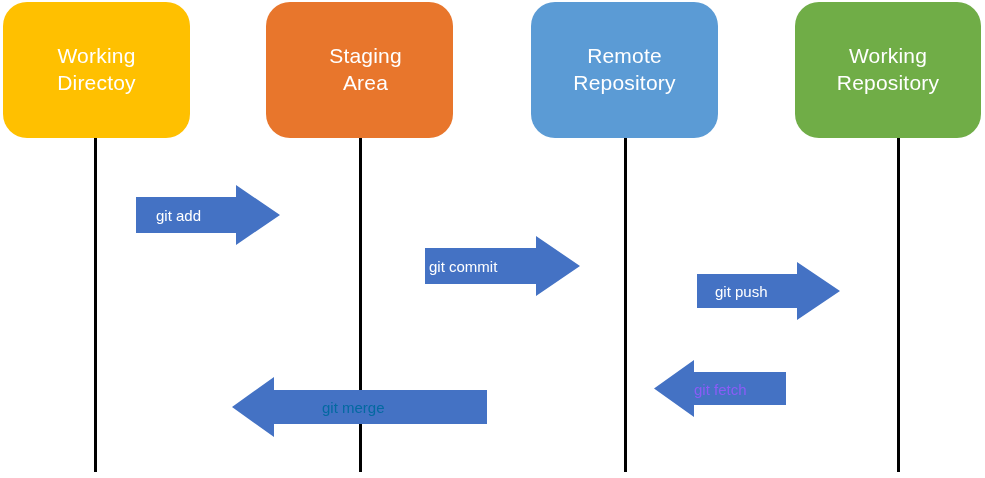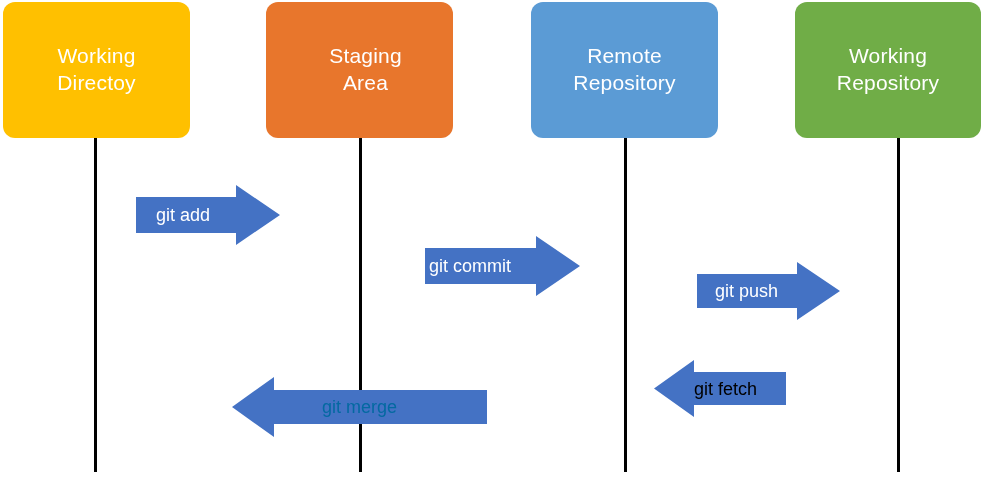--- a/index.html
+++ b/index.html
@@ -12,21 +12,21 @@
   }
   #canvas {
     position: relative;
     width: 985px;
     height: 478px;
     background: #ffffff;
     overflow: hidden;
   }
   .node-box {
     position: absolute;
-    border-radius: 12px;
+    border-radius: 24px;
     display: flex;
     align-items: center;
     justify-content: center;
     text-align: center;
     color: #ffffff;
     font-size: 21px;
     line-height: 1.28;
     letter-spacing: 0.2px;
     box-sizing: border-box;
     padding: 4px 8px;
@@ -43,21 +43,21 @@
   .arrow-wrap {
     position: absolute;
   }
   .arrow-wrap svg {
     display: block;
     overflow: visible;
   }
   .arrow-text {
     position: absolute;
     color: #ffffff;
-    font-size: 18px;
+    font-size: 15px;
     white-space: nowrap;
     line-height: 1;
     top: 50%;
     transform: translateY(-50%);
   }
 </style>
 </head>
 <body>
 
 <div id="canvas">
@@ -107,16 +107,16 @@
       <div class="arrow-wrap" style="left: 232px; top: 377px; width: 255px; height: 60px;">
         <svg width="255" height="60" viewBox="0 0 255 60">
           <polygon points="255,13 42,13 42,0 0,30 42,60 42,47 255,47" fill="#4472C4"></polygon>
         </svg>
         <span class="arrow-text" style="color: #0369a1; left: 90px;">git merge</span>
       </div>
       <div class="arrow-wrap" style="left: 654px; top: 360px; width: 132px; height: 57px;">
         <svg width="132" height="57" viewBox="0 0 132 57">
           <polygon points="132,12 40,12 40,0 0,28.5 40,57 40,45 132,45" fill="#4472C4"></polygon>
         </svg>
-        <span class="arrow-text" style="color: #000000; left: 40px;">git fetch</span>
+        <span class="arrow-text" style="color: #8b5cf6; left: 40px;">git fetch</span>
       </div>
     </div>
 </div>
 
 </body></html>

